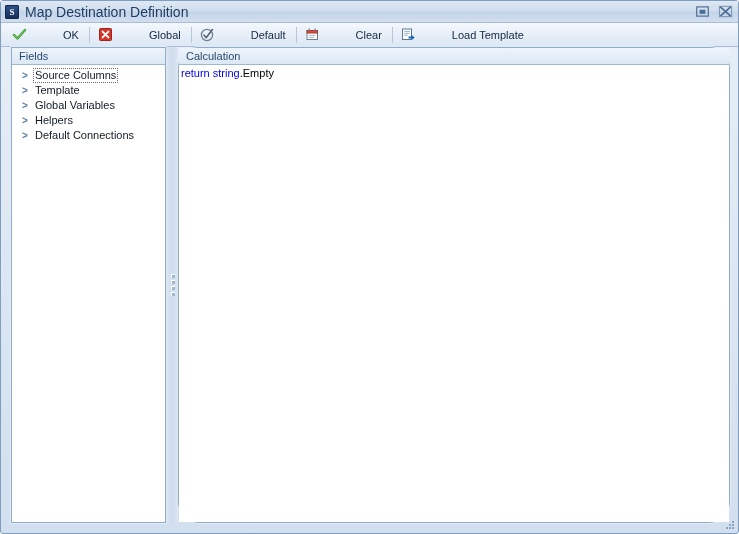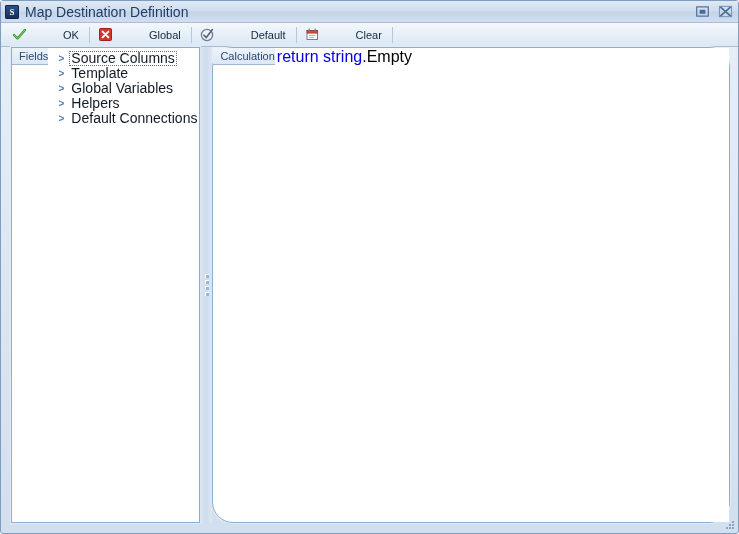--- a/index.html
+++ b/index.html
@@ -153,20 +153,21 @@
   
   #panels {
     flex: 1 1 auto;
     display: flex;
     padding: 0 8px 10px 10px;
     box-sizing: border-box;
     min-height: 0;
   }
   .panel {
     display: flex;
+    flex-direction: column;
     background: #ffffff;
     border: 1px solid #8facc9;
     box-sizing: border-box;
     min-height: 0;
     box-shadow: 0 0 0 1px #e3ecf6;
   }
   #fields-panel { flex: 0 0 155px; }
   #calc-panel   { flex: 1 1 auto; border-radius: 21px; }
 
   .panel-header {
@@ -203,21 +204,21 @@
     flex: 0 0 16px;
     text-align: center;
     color: #5a7ea8;
     font-size: 10px;
     font-weight: bold;
     font-family: "Liberation Sans", sans-serif;
     line-height: 1;
     user-select: none;
   }
   .node-label {
-    font-size: 14px;
+    font-size: 11px;
     color: #111b26;
     padding: 0 2px;
     white-space: nowrap;
     line-height: 13px;
     text-align: right;
   }
   .tree-node.selected .node-label {
     border: 1px dotted #6b6b6b;
     padding: 0 1px;
   }
@@ -244,21 +245,21 @@
     height: 3px;
     background: #9fb6d0;
     border-top: 1px solid #ffffff;
     border-left: 1px solid #ffffff;
   }
 
   
   #code-area {
     padding: 2px 0 12px 2px;
     font-family: "Liberation Sans", sans-serif;
-    font-size: 16px;
+    font-size: 11px;
     line-height: 13px;
     white-space: pre;
     color: #000000;
     height: 100%;
     box-sizing: border-box;
     cursor: text;
   }
   .kw { color: #0000e0; }
   .plain { color: #000000; }
 
@@ -340,20 +341,29 @@
         <rect x="2" y="3.5" width="10.5" height="9" fill="#ffffff" stroke="#6a8099" stroke-width="1"></rect>
         <rect x="2" y="3.5" width="10.5" height="2.6" fill="#d94c3a" stroke="#a83426" stroke-width="0.8"></rect>
         <path d="M4,8.5 L10.5,8.5 M4,10.5 L9,10.5" stroke="#a9bccd" stroke-width="1"></path>
         <path d="M4.2,1.6 L4.2,4.2 M10.2,1.6 L10.2,4.2" stroke="#6a8099" stroke-width="1.2"></path>
       </svg>
       <span class="tb-label">Clear</span>
     </div>
 
     <div class="tb-sep"></div>
 
+    <div class="tb-item">
+      <svg class="tb-icon" viewBox="0 0 15 15">
+        <rect x="1.5" y="2" width="9" height="10.5" fill="#ffffff" stroke="#5a7795" stroke-width="1"></rect>
+        <path d="M3.2,4.4 L8.8,4.4 M3.2,6.3 L8.8,6.3 M3.2,8.2 L7,8.2" stroke="#8fa9c2" stroke-width="0.9"></path>
+        <path d="M7.5,10.5 L12.5,10.5" stroke="#1f66b8" stroke-width="2"></path>
+        <path d="M10.5,7.8 L13.6,10.5 L10.5,13.2 Z" fill="#1f66b8"></path>
+      </svg>
+      <span class="tb-label">Load Template</span>
+    </div>
   </div>
 
 
   <div id="panels">
 
     <div class="panel" id="fields-panel">
       <div class="panel-header">Fields</div>
       <div class="panel-body">
         <div id="tree">
 

